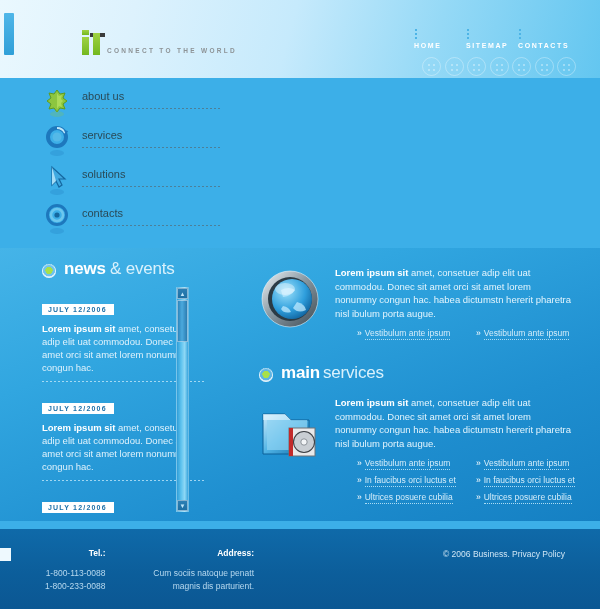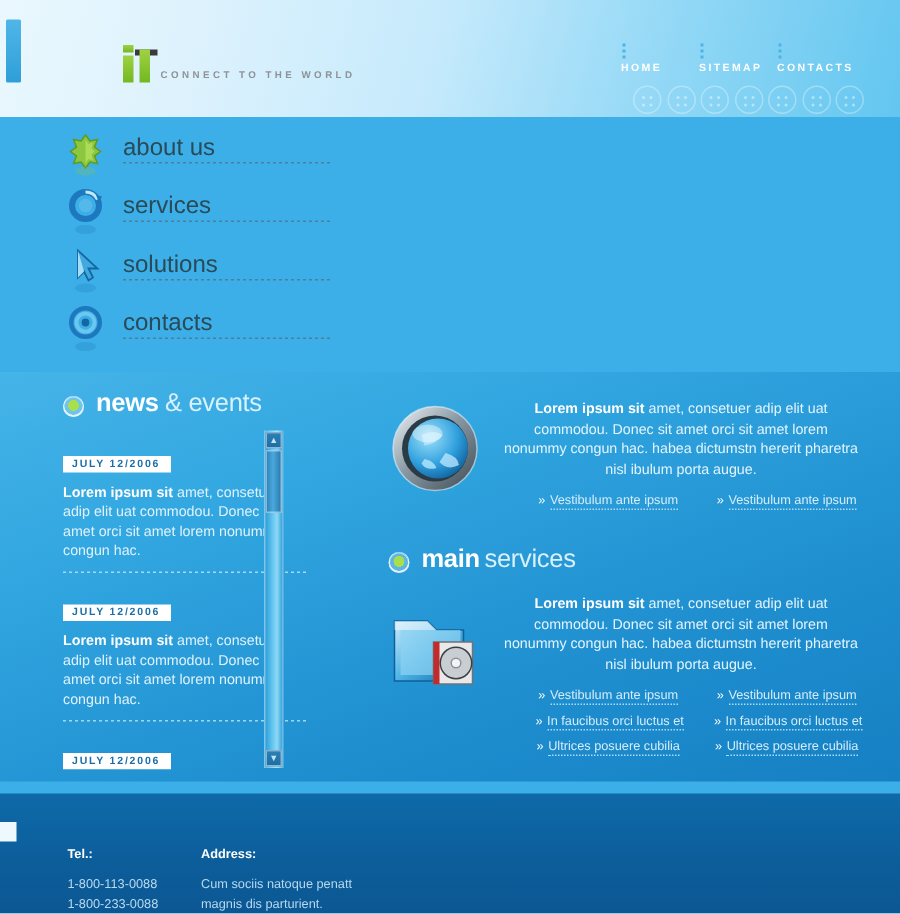--- a/index.html
+++ b/index.html
@@ -100,21 +100,21 @@
   #hero-art { position: absolute; left: 250px; top: 44px; width: 350px; height: 212px; }
 
   
   #sidenav { position: absolute; left: 42px; top: 86px; width: 185px; }
   .sidenav-item {
     position: relative; height: 39px; cursor: pointer;
   }
   .sidenav-item .ico { position: absolute; left: 4px; top: 1px; width: 24px; height: 32px; }
   .sidenav-item .label {
     position: absolute; left: 40px; top: 4px;
-    font-size: 16px; color: #2a4a57;
+    font-size: 11px; color: #2a4a57;
   }
   .sidenav-item .dline {
     position: absolute; left: 40px; top: 22px; width: 138px; height: 1px;
     background-image: linear-gradient(90deg,#51707e 0 2px, transparent 2px 4px);
     background-size: 4px 1px; background-repeat: repeat-x; opacity: .75;
   }
 
   
   #body-area {
     position: absolute; left: 0; top: 248px; width: 600px; height: 273px;
@@ -177,21 +177,21 @@
   #sb-down { bottom: 0; }
   #sb-thumb {
     position: absolute; left: 0px; top: 12px; width: 11px; height: 42px;
     background: linear-gradient(90deg,#2d86bd,#4ba9dd 45%,#2b7db2);
     border: 1px solid rgba(255,255,255,.45);
     cursor: grab;
   }
 
   
   #right-col { position: absolute; left: 259px; top: 11px; width: 315px; }
-  .panel-body { position: relative; margin-top: 7px; min-height: 72px; text-align: center; }
+  .panel-body { position: relative; margin-top: 7px; min-height: 72px; }
   .panel-icon { position: absolute; left: 0; top: 2px; width: 66px; height: 64px; }
   .panel-text {
     margin-left: 76px; font-size: 9.5px; line-height: 13.5px; color: #e2f4fd;
     width: 238px;
   }
   .panel-text b { color: #ffffff; }
   .links-row { margin-left: 76px; margin-top: 8px; display: flex; }
   .links-col { width: 119px; }
   .lk {
     display: block; font-size: 8.5px; color: #d4edfa; text-decoration: none;
@@ -204,21 +204,21 @@
 
   
   #footer {
     position: absolute; left: 0; top: 529px; width: 600px; height: 80px;
     background: linear-gradient(180deg,#0f6aa9 0%,#0c5e9b 55%,#0b5793 100%);
   }
   #footer-notch {
     position: absolute; left: 0; top: 19px; width: 11px; height: 13px;
     background: #eef9fe;
   }
-  .fcol { position: absolute; top: 35px; }
+  .fcol { position: absolute; top: 19px; text-align: right; }
   .fh { font-size: 8.5px; font-weight: bold; color: #ffffff; margin-bottom: 9px; }
   .fl { font-size: 8.5px; color: #b7d9ef; line-height: 13px; }
   #fcol-tel { left: 45px; }
   #fcol-addr { left: 134px; width: 120px; }
   #fcol-mail { left: 260px; width: 160px; }
   #fcol-copy { left: 443px; }
   #fcol-copy .fl { color: #cfe6f5; }
 </style>
 </head>
 <body>
@@ -629,15 +629,18 @@
       <div class="fl">1-800-113-0088</div>
       <div class="fl">1-800-233-0088</div>
     </div>
 
     <div class="fcol" id="fcol-addr">
       <div class="fh">Address:</div>
       <div class="fl">Cum sociis natoque penatt magnis dis parturient.</div>
     </div>
 
 
+    <div class="fcol" id="fcol-copy">
+      <div class="fl">© 2006 Business. Privacy Policy</div>
+    </div>
   </div>
 
 </div>
 
 </body></html>

